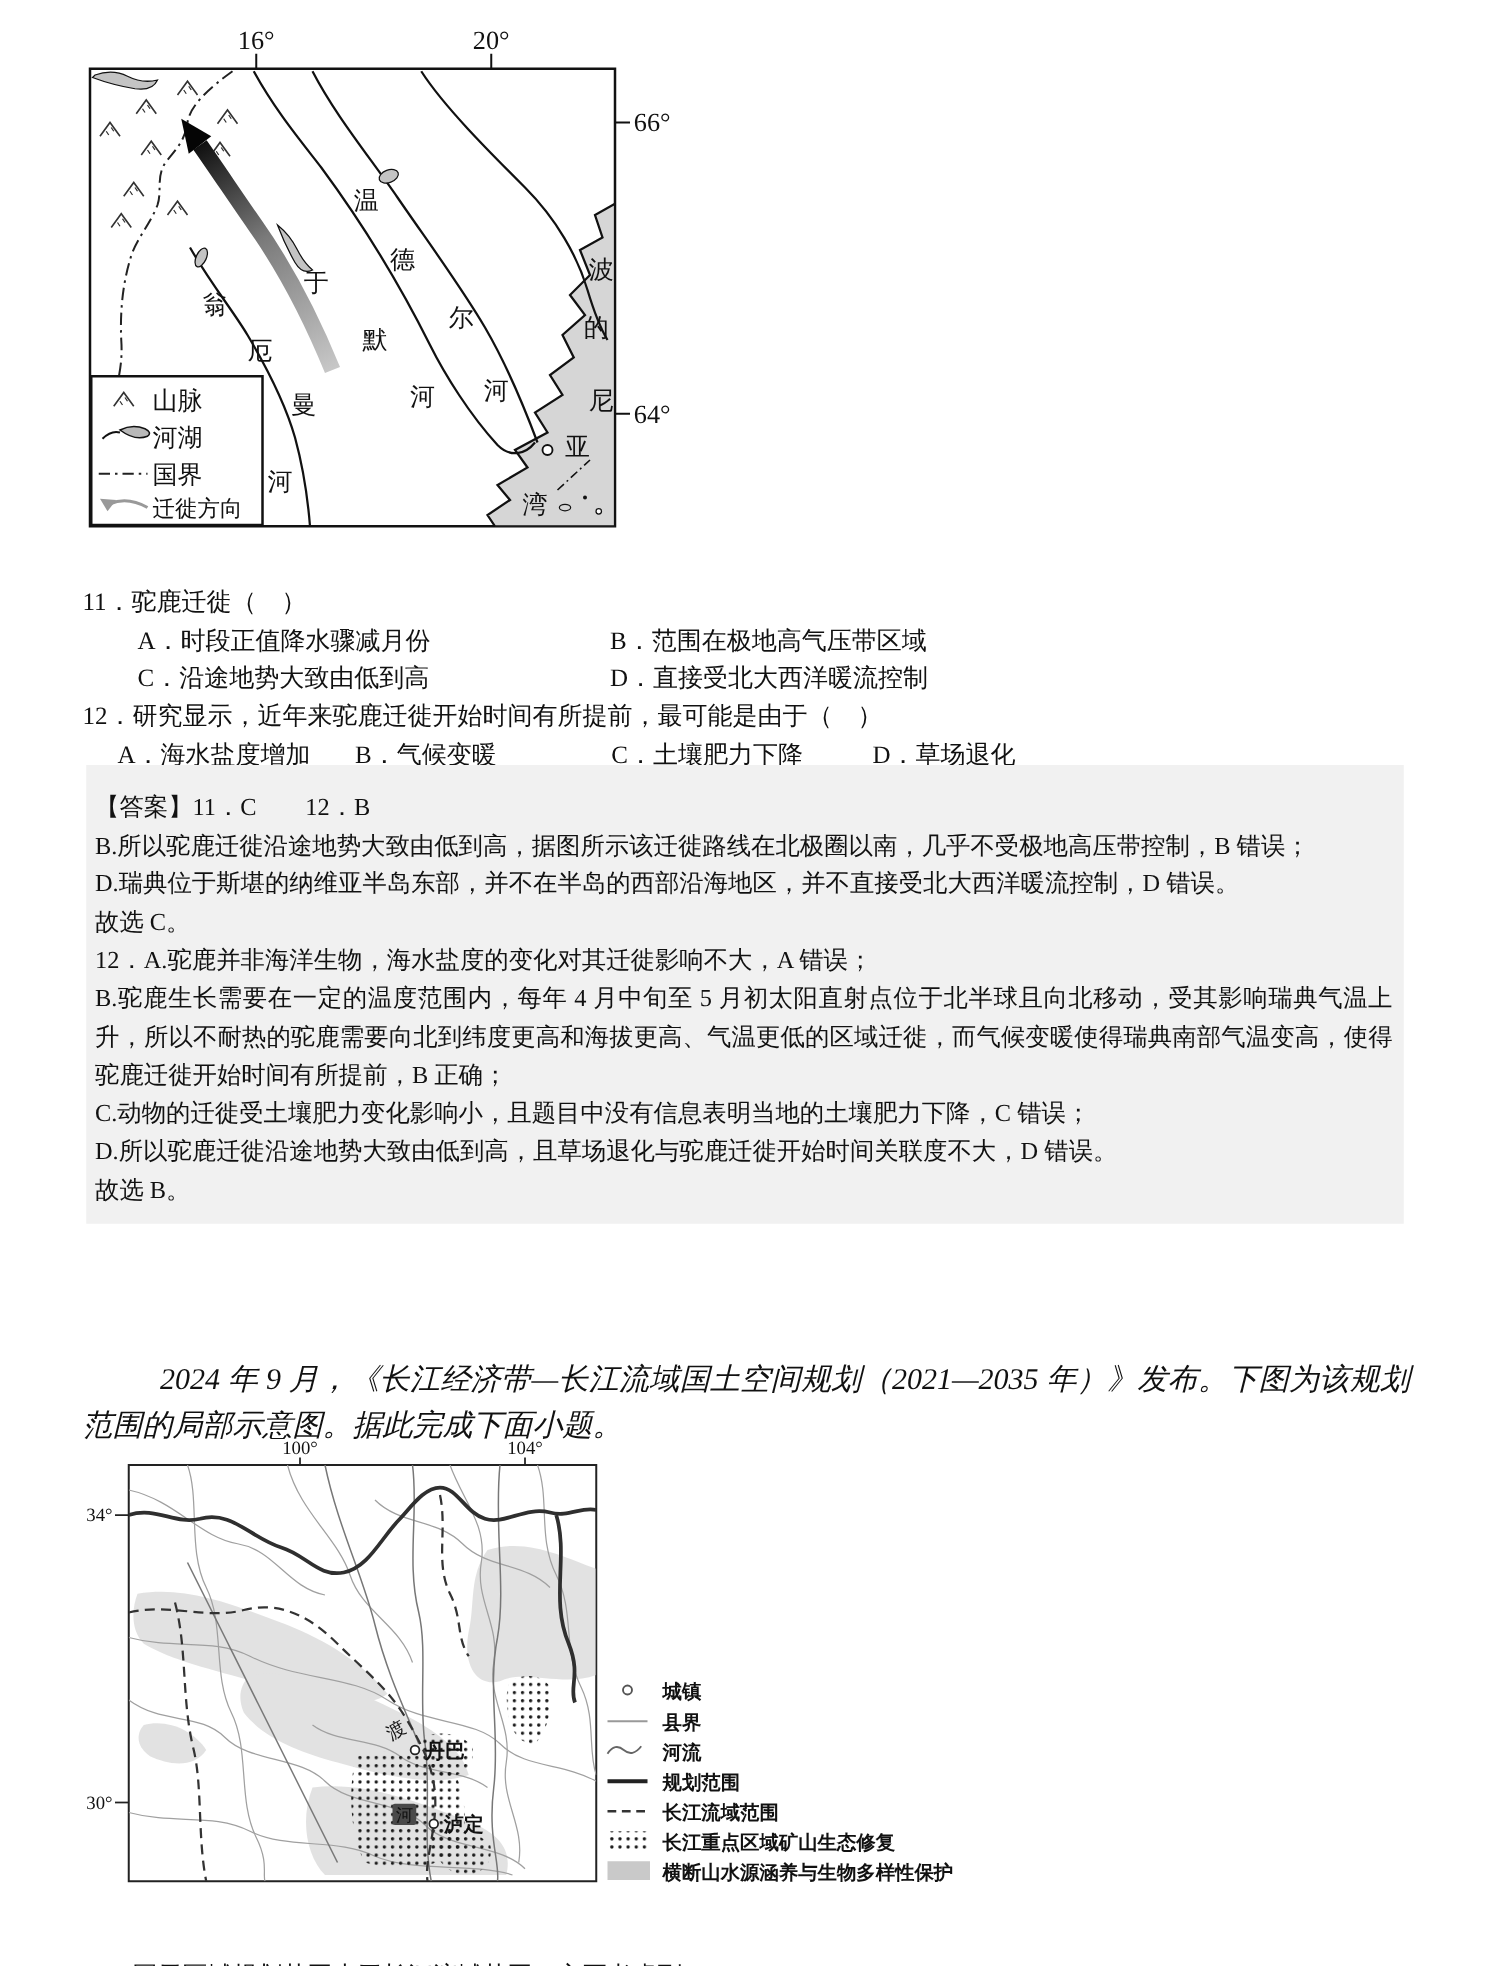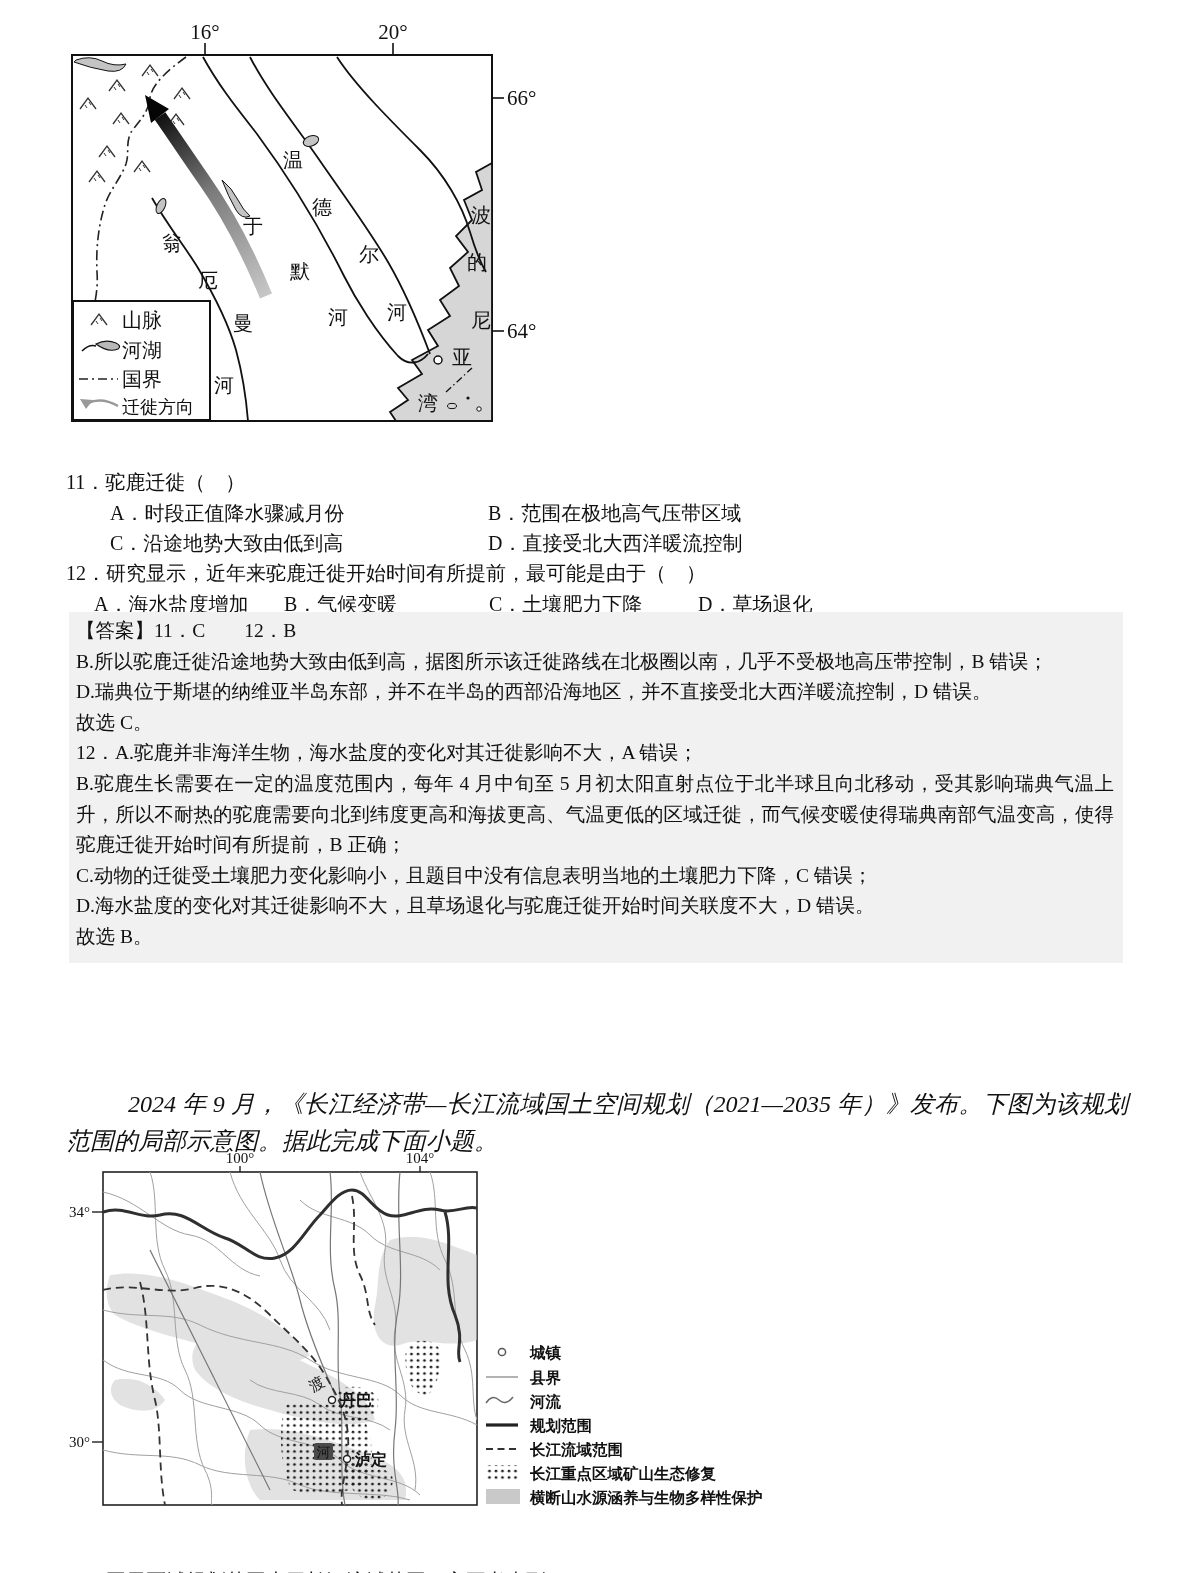--- a/index.html
+++ b/index.html
@@ -1,20 +1,20 @@
 <!DOCTYPE html>
 <html><head>
 <meta charset="utf-8">
 <style>
   html,body{margin:0;padding:0;background:#ffffff;}
   .page{position:relative;width:1190px;height:1573px;background:#ffffff;
         font-family:"Liberation Serif","DejaVu Serif",serif;color:#111;overflow:hidden;}
   .tline{position:absolute;white-space:nowrap;font-size:20px;line-height:26px;margin-top:40px;}
   .ans{position:absolute;left:69px;top:612px;width:1054px;box-sizing:border-box;
-       background:#f1f1f1;padding:4px 9px 10px 7px;font-size:19.5px;line-height:30.6px;
+       background:#f1f1f1;padding:20px 9px 10px 7px;font-size:19.5px;line-height:30.6px;
        text-align:justify;}
   .ans p{margin:0;}
   .intro{position:absolute;left:66px;top:1086px;width:1062px;font-size:24px;line-height:37px;
          text-indent:62px;font-style:italic;text-align:justify;}
   svg{position:absolute;}
   svg text{font-family:"Liberation Serif","DejaVu Serif",serif;fill:#111;}
   .m2legend{font-family:"Liberation Sans","DejaVu Sans",sans-serif;font-weight:bold;font-size:15.5px;}
   .ticklabel{font-size:21px;}
   .ticklabel2{font-size:15px;}
   .mapchar{font-size:20px;}
@@ -142,21 +142,21 @@
   <div class="tline" style="left:698px;top:551px">D．草场退化</div>
 
   <div class="ans">
     <p><span>【答案】</span><span>11．C　　12．B</span></p>
     <p>B.所以驼鹿迁徙沿途地势大致由低到高，据图所示该迁徙路线在北极圈以南，几乎不受极地高压带控制，B 错误；</p>
     <p>D.瑞典位于斯堪的纳维亚半岛东部，并不在半岛的西部沿海地区，并不直接受北大西洋暖流控制，D 错误。</p>
     <p>故选 C。</p>
     <p>12．A.驼鹿并非海洋生物，海水盐度的变化对其迁徙影响不大，A 错误；</p>
     <p>B.驼鹿生长需要在一定的温度范围内，每年 4 月中旬至 5 月初太阳直射点位于北半球且向北移动，受其影响瑞典气温上升，所以不耐热的驼鹿需要向北到纬度更高和海拔更高、气温更低的区域迁徙，而气候变暖使得瑞典南部气温变高，使得驼鹿迁徙开始时间有所提前，B 正确；</p>
     <p>C.动物的迁徙受土壤肥力变化影响小，且题目中没有信息表明当地的土壤肥力下降，C 错误；</p>
-    <p>D.海水盐度的变化对其迁徙影响不大，且草场退化与驼鹿迁徙开始时间关联度不大，D 错误。</p>
+    <p>D.所以驼鹿迁徙沿途地势大致由低到高，且草场退化与驼鹿迁徙开始时间关联度不大，D 错误。</p>
     <p>故选 B。</p>
   </div>
 
   <div class="intro">2024 年 9 月，《长江经济带—长江流域国土空间规划（2021—2035 年）》发布。下图为该规划范围的局部示意图。据此完成下面小题。</div>
 
   <svg style="left:60px;top:1150px;width:780px;height:390px" viewBox="60 1150 780 390">
     <defs>
       <pattern id="dots" width="6.5" height="6.5" patternUnits="userSpaceOnUse">
         <circle cx="2" cy="2" r="1.35" fill="#1a1a1a"></circle>
       </pattern>

